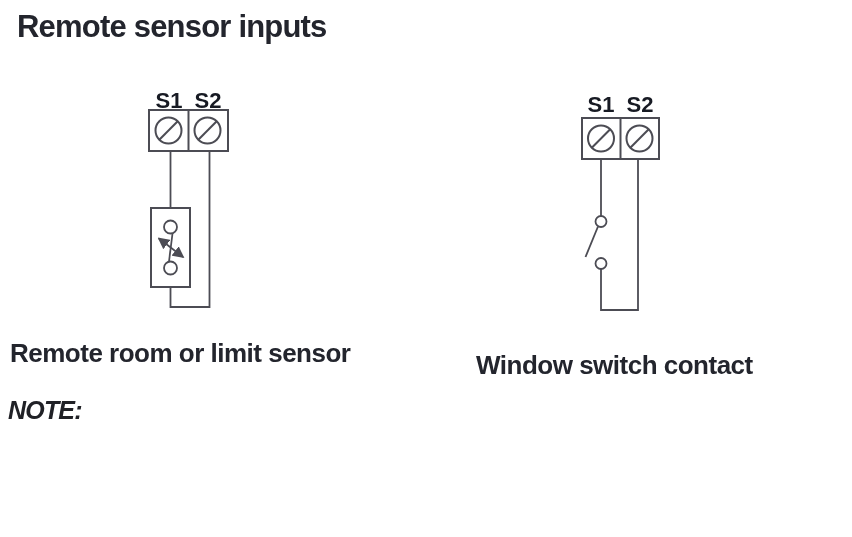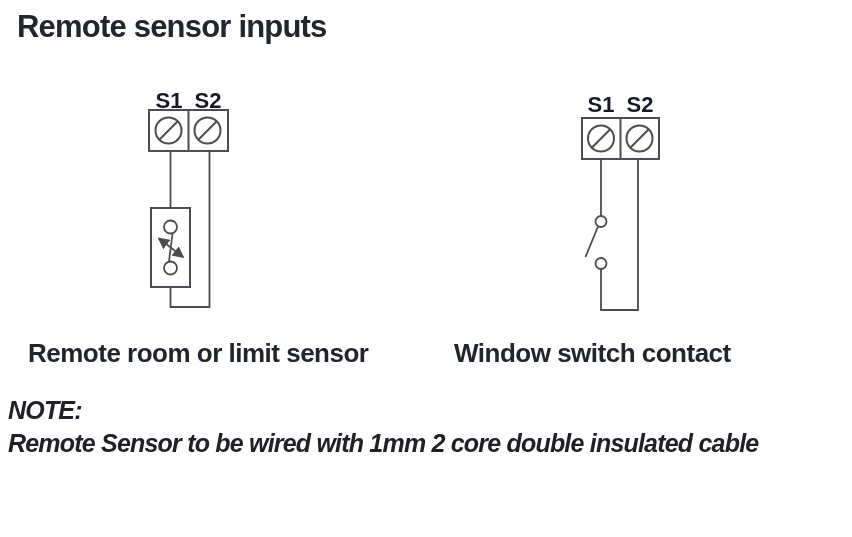--- a/index.html
+++ b/index.html
@@ -45,22 +45,22 @@
   .caption {
     position: absolute;
     top: 340px;
     font-size: 26px;
     line-height: 27px;
     font-weight: bold;
     letter-spacing: -0.5px;
     color: #23252d;
     white-space: nowrap;
   }
-  .caption-left  { left: 28px; }
-  .caption-right { left: 454px; }
+  .caption-left  { left: 10px; }
+  .caption-right { left: 476px; margin-top: 12px; }
   .note {
     position: absolute;
     left: 8px;
     top: 394px;
     font-style: italic;
     font-weight: bold;
     font-size: 25px;
     line-height: 33px;
     letter-spacing: -0.8px;
     color: #202126;
@@ -138,16 +138,15 @@
 
       <polyline points="601,269 601,310 638,310 638,159" stroke-width="1.8"></polyline>
     </g>
   </svg>
 
   <div class="caption caption-left">Remote room or limit sensor</div>
   <div class="caption caption-right">Window switch contact</div>
 
   <div class="note">
     <div class="note-line">NOTE:</div>
-    <div class="note-line">Remote Sensor to be wired with 1mm 2 core double insulated cable</div>
   </div>
 
 </div>
 
 </body></html>

